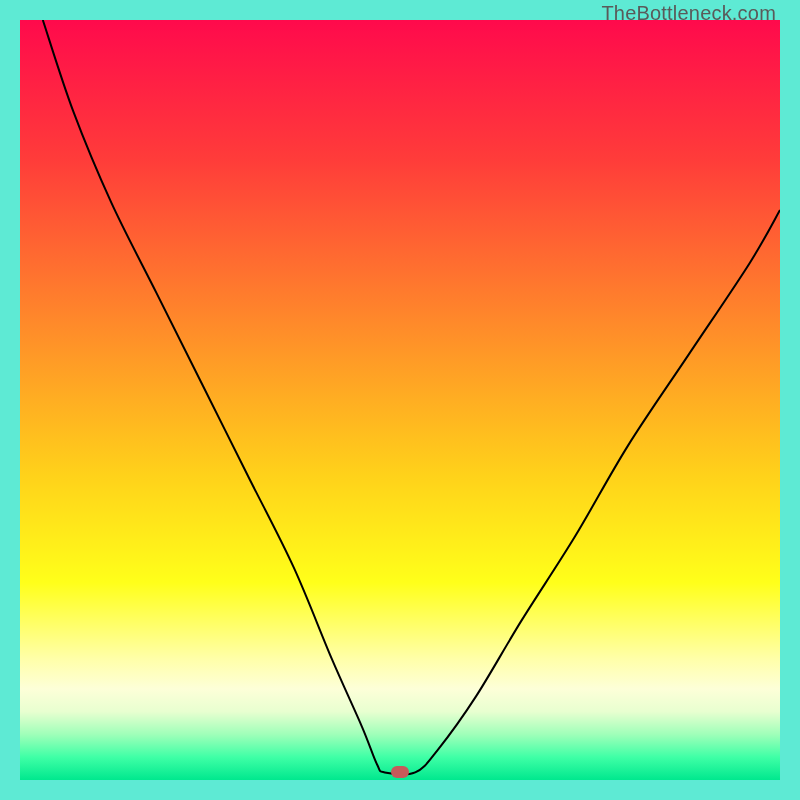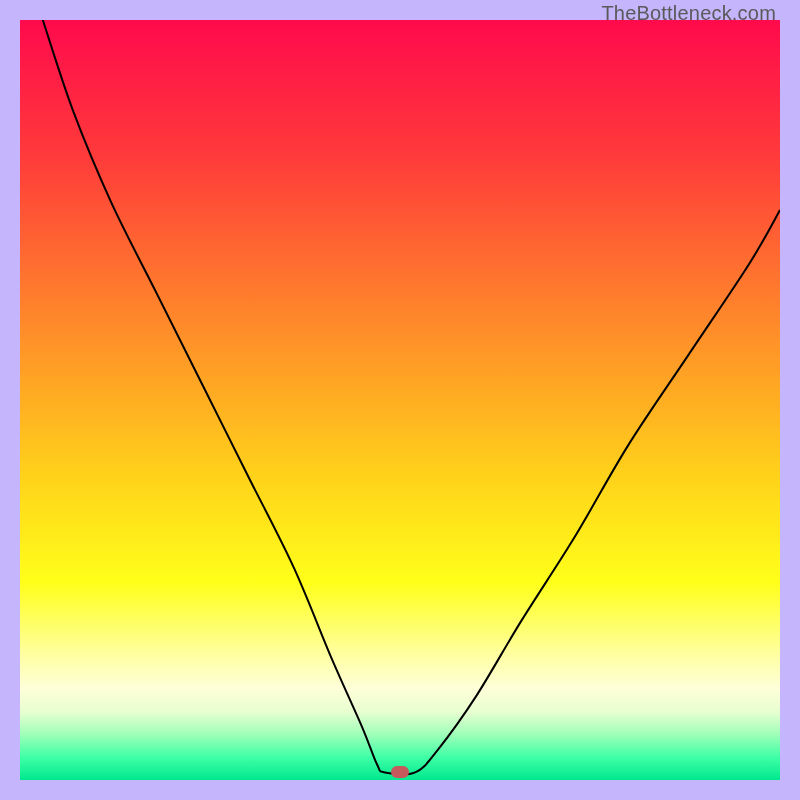--- a/index.html
+++ b/index.html
@@ -10,21 +10,21 @@
     background: #000;
     overflow: hidden;
     font-family: Arial, Helvetica, sans-serif;
   }
   .frame {
     position: absolute;
     left: 0;
     top: 0;
     width: 800px;
     height: 800px;
-    background: #c4b5fd;
+    background: #5eead4;
   }
   .plot-area {
     position: absolute;
     left: 20px;
     top: 20px;
     width: 760px;
     height: 760px;
     overflow: hidden;
   }
   .gradient {

